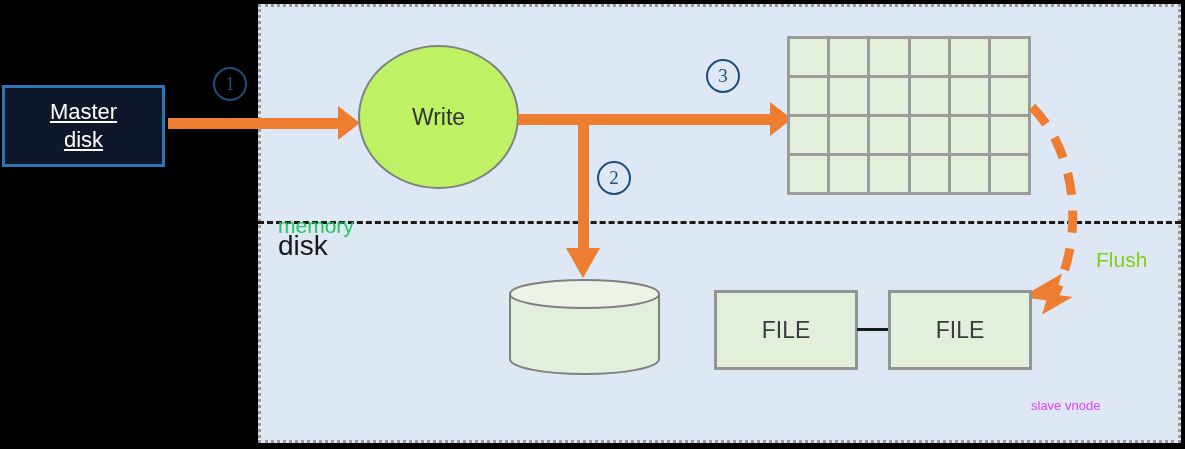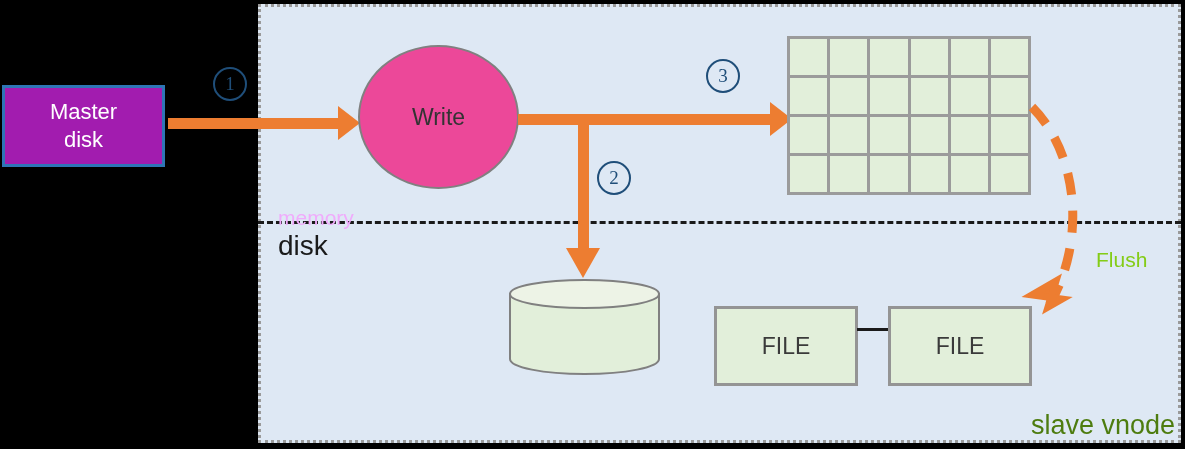--- a/index.html
+++ b/index.html
@@ -27,40 +27,41 @@
     border: 3px dotted #9A9A9A;
     box-sizing: border-box;
   }
 
   
   #master-vnode {
     left: 2px;
     top: 85px;
     width: 163px;
     height: 82px;
-    background: #a21caf;
+    background: #0f172a;
     border: 3px solid #2E75B6;
     box-sizing: border-box;
     color: #FFFFFF;
     font-size: 22px;
     line-height: 28px;
     display: flex;
     flex-direction: column;
     align-items: center;
     justify-content: center;
     text-align: center;
+    text-decoration: underline;
   }
 
   
   #write-node {
     left: 358px;
     top: 45px;
     width: 161px;
     height: 144px;
-    background: #ec4899;
+    background: #bef264;
     border: 2px solid #808080;
     border-radius: 50%;
     box-sizing: border-box;
     display: flex;
     align-items: center;
     justify-content: center;
     color: #333333;
     font-size: 23px;
   }
 
@@ -83,21 +84,21 @@
   
   #wal-cylinder {
     left: 508px;
     top: 278px;
     width: 153px;
     height: 97px;
   }
 
   
   .file-box {
-    top: 306px;
+    top: 290px;
     width: 144px;
     height: 80px;
     background: #E2EFDA;
     border: 3px solid #949494;
     box-sizing: border-box;
     display: flex;
     align-items: center;
     justify-content: center;
     color: #3A3A3A;
     font-size: 23px;
@@ -133,26 +134,26 @@
                   border-top: 30px solid #ED7D31; }
 
   
   #memdisk-divider {
     left: 258px;
     top: 221px;
     width: 923px;
     height: 0;
     border-top: 3px dashed #1A1A1A;
   }
-  #label-memory { left: 278px; top: 206px; font-size: 21px; color: #f0abfc; }
+  #label-memory { left: 278px; top: 214px; font-size: 21px; color: #22c55e; }
   #label-disk   { left: 278px; top: 230px; font-size: 28px; color: #1A1A1A; }
   #label-wal    { left: 508px; top: 397px; width: 153px; text-align: center;
                   font-size: 21px; color: #1A1A1A; }
   #label-flush  { left: 1096px; top: 248px; font-size: 21px; color: #84cc16; }
-  #label-slave  { left: 1031px; top: 410px; font-size: 27px; color: #4d7c0f; }
+  #label-slave  { left: 1031px; top: 398px; font-size: 13px; color: #d946ef; }
 
   
   .step-circle {
     width: 34px;
     height: 34px;
     border: 2px solid #1F4E79;
     border-radius: 50%;
     box-sizing: border-box;
     display: flex;
     align-items: center;

